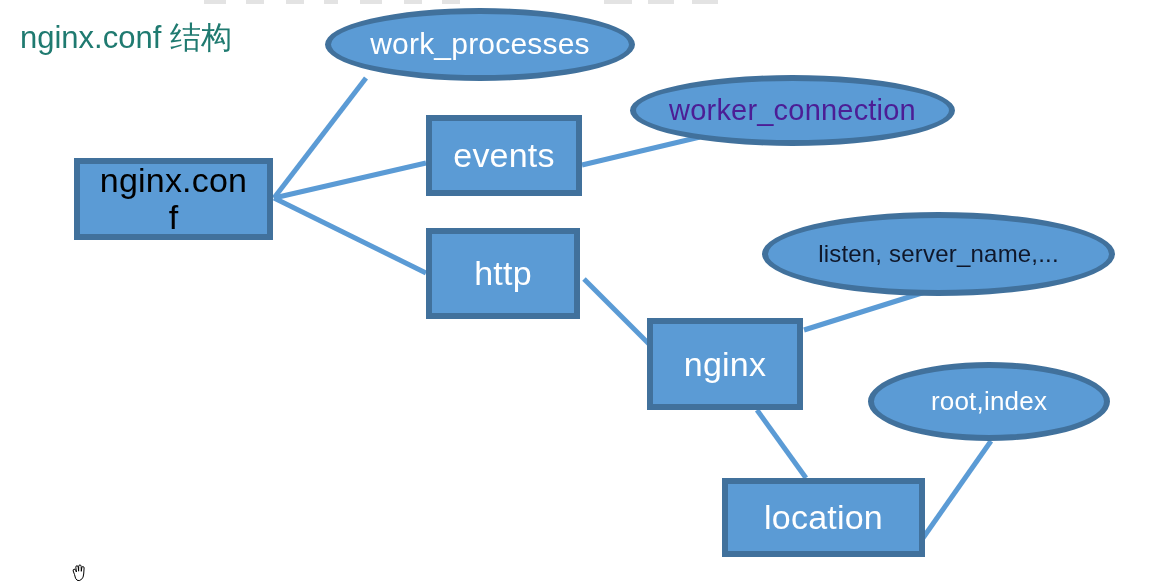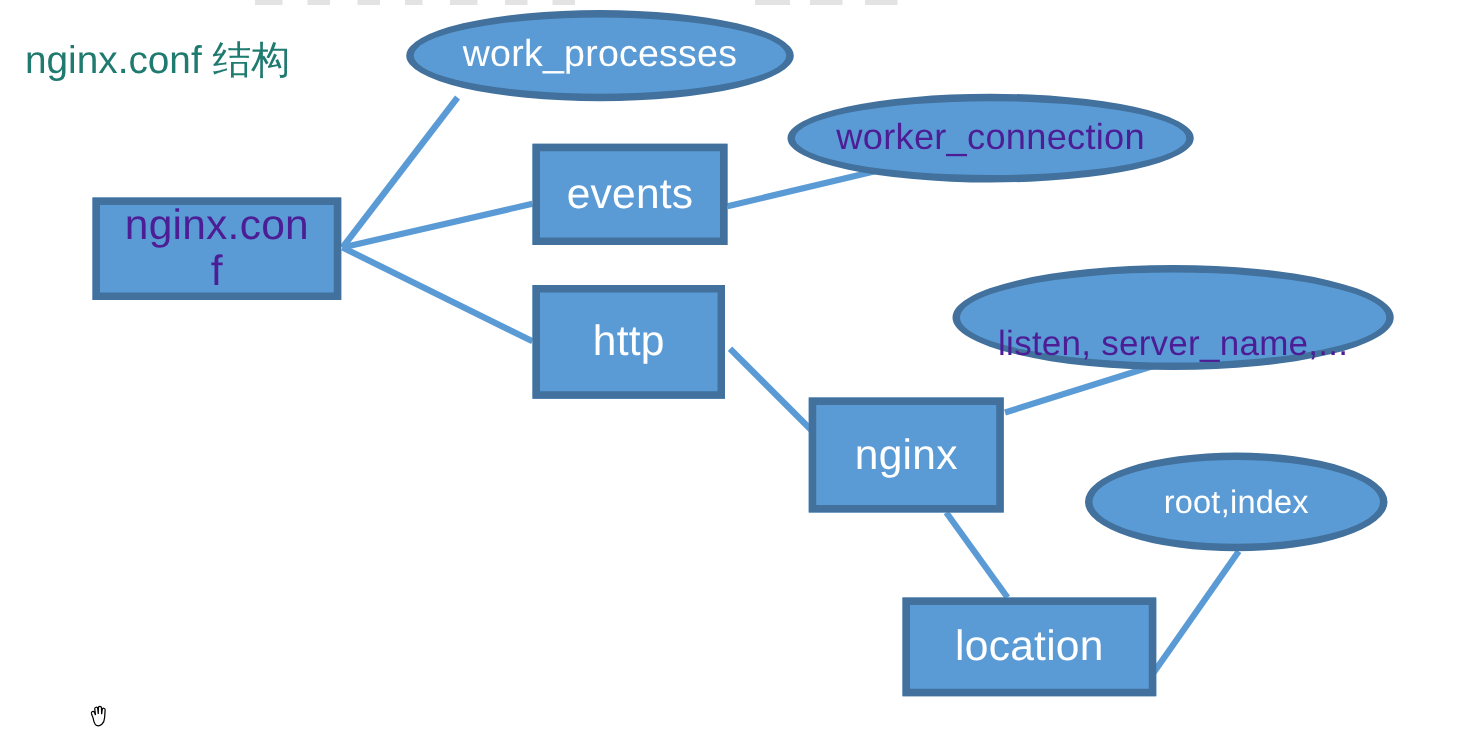--- a/index.html
+++ b/index.html
@@ -84,30 +84,30 @@
       <line x1="274" y1="198" x2="366" y2="78" stroke="#5b9bd5" stroke-width="5" stroke-linecap="butt"></line>
       <line x1="274" y1="198" x2="426" y2="163" stroke="#5b9bd5" stroke-width="5" stroke-linecap="butt"></line>
       <line x1="274" y1="198" x2="426" y2="273" stroke="#5b9bd5" stroke-width="5" stroke-linecap="butt"></line>
       <line x1="582" y1="165" x2="700" y2="137" stroke="#5b9bd5" stroke-width="5" stroke-linecap="butt"></line>
       <line x1="584" y1="279" x2="650" y2="345" stroke="#5b9bd5" stroke-width="5" stroke-linecap="butt"></line>
       <line x1="804" y1="330" x2="925" y2="292" stroke="#5b9bd5" stroke-width="5" stroke-linecap="butt"></line>
       <line x1="757" y1="410" x2="806" y2="478" stroke="#5b9bd5" stroke-width="5" stroke-linecap="butt"></line>
       <line x1="923" y1="538" x2="991" y2="441" stroke="#5b9bd5" stroke-width="5" stroke-linecap="butt"></line>
     </svg>
 
-  <div class="title" style="left:20px; top:22px;margin-top:10px;">nginx.conf 结构</div>
+  <div class="title" style="left:20px; top:22px;">nginx.conf 结构</div>
 
   <div id="nodes-layer">
-      <div class="node rect" style="left: 74px; top: 158px; width: 199px; height: 82px; font-size: 34px; background: rgb(91, 155, 213); border-color: rgb(65, 113, 156); color: #4c1d95;"><span>nginx.con
+      <div class="node rect" style="left: 74px; top: 158px; width: 199px; height: 82px; font-size: 34px; background: rgb(91, 155, 213); border-color: rgb(65, 113, 156); color: #000000;"><span>nginx.con
 f</span></div>
       <div class="node ellipse" style="left: 325px; top: 8px; width: 310px; height: 73px; font-size: 30px; background: rgb(91, 155, 213); border-color: rgb(65, 113, 156); color: rgb(255, 255, 255);"><span>work_processes</span></div>
       <div class="node rect" style="left: 426px; top: 115px; width: 156px; height: 81px; font-size: 34px; background: rgb(91, 155, 213); border-color: rgb(65, 113, 156); color: rgb(255, 255, 255);"><span>events</span></div>
       <div class="node ellipse" style="left: 630px; top: 75px; width: 325px; height: 71px; font-size: 29px; background: rgb(91, 155, 213); border-color: rgb(65, 113, 156); color: #4c1d95;"><span>worker_connection</span></div>
       <div class="node rect" style="left: 426px; top: 228px; width: 154px; height: 91px; font-size: 34px; background: rgb(91, 155, 213); border-color: rgb(65, 113, 156); color: rgb(255, 255, 255);"><span>http</span></div>
-      <div class="node ellipse" style="left: 762px; top: 212px; width: 353px; height: 84px; font-size: 28px; background: rgb(91, 155, 213); border-color: rgb(65, 113, 156); color: #4c1d95; align-items: flex-end;"><span>listen, server_name,...</span></div>
+      <div class="node ellipse" style="left: 762px; top: 212px; width: 353px; height: 84px; font-size: 24px; background: rgb(91, 155, 213); border-color: rgb(65, 113, 156); color: #0f172a;"><span>listen, server_name,...</span></div>
       <div class="node rect" style="left: 647px; top: 318px; width: 156px; height: 92px; font-size: 34px; background: rgb(91, 155, 213); border-color: rgb(65, 113, 156); color: rgb(255, 255, 255);"><span>nginx</span></div>
       <div class="node ellipse" style="left: 868px; top: 362px; width: 242px; height: 79px; font-size: 26px; background: rgb(91, 155, 213); border-color: rgb(65, 113, 156); color: rgb(255, 255, 255);"><span>root,index</span></div>
       <div class="node rect" style="left: 722px; top: 478px; width: 203px; height: 79px; font-size: 34px; background: rgb(91, 155, 213); border-color: rgb(65, 113, 156); color: rgb(255, 255, 255);"><span>location</span></div>
     </div>
 
   <svg class="cursor-hand" viewBox="0 0 17 19" xmlns="http://www.w3.org/2000/svg" style="left:70px; top:563px;">
     <path d="M4.5 11.5 L3.2 8.0 Q2.8 6.6 4.0 6.2 Q5.2 5.9 5.7 7.2 L6.4 9.0
              L5.8 4.2 Q5.7 2.9 6.9 2.8 Q8.1 2.7 8.2 4.0 L8.6 8.2
              L8.7 3.3 Q8.7 2.0 9.9 2.0 Q11.1 2.0 11.2 3.3 L11.3 8.3
              L11.8 4.6 Q12.0 3.4 13.1 3.6 Q14.2 3.8 14.1 5.0 L13.7 11.0

